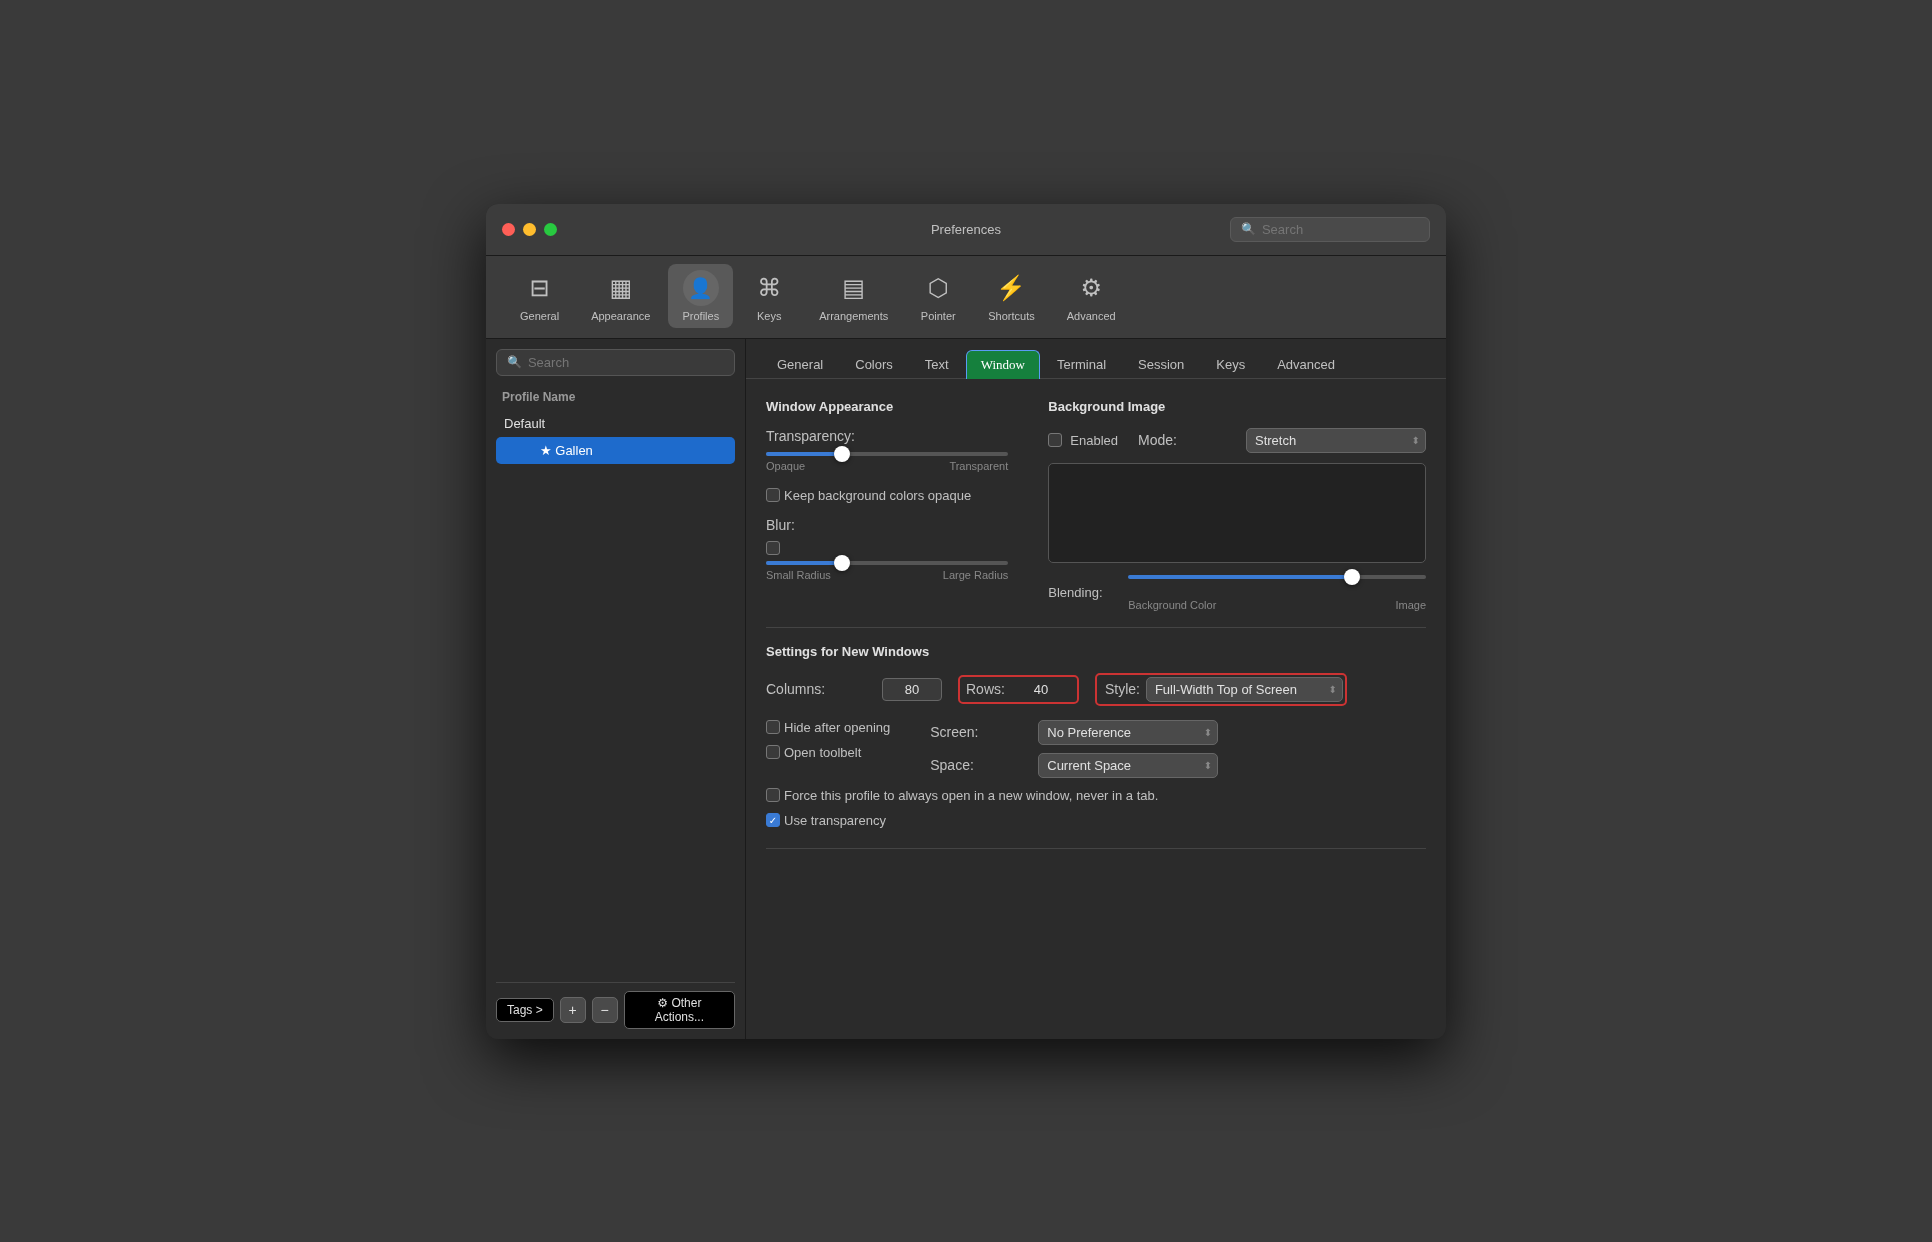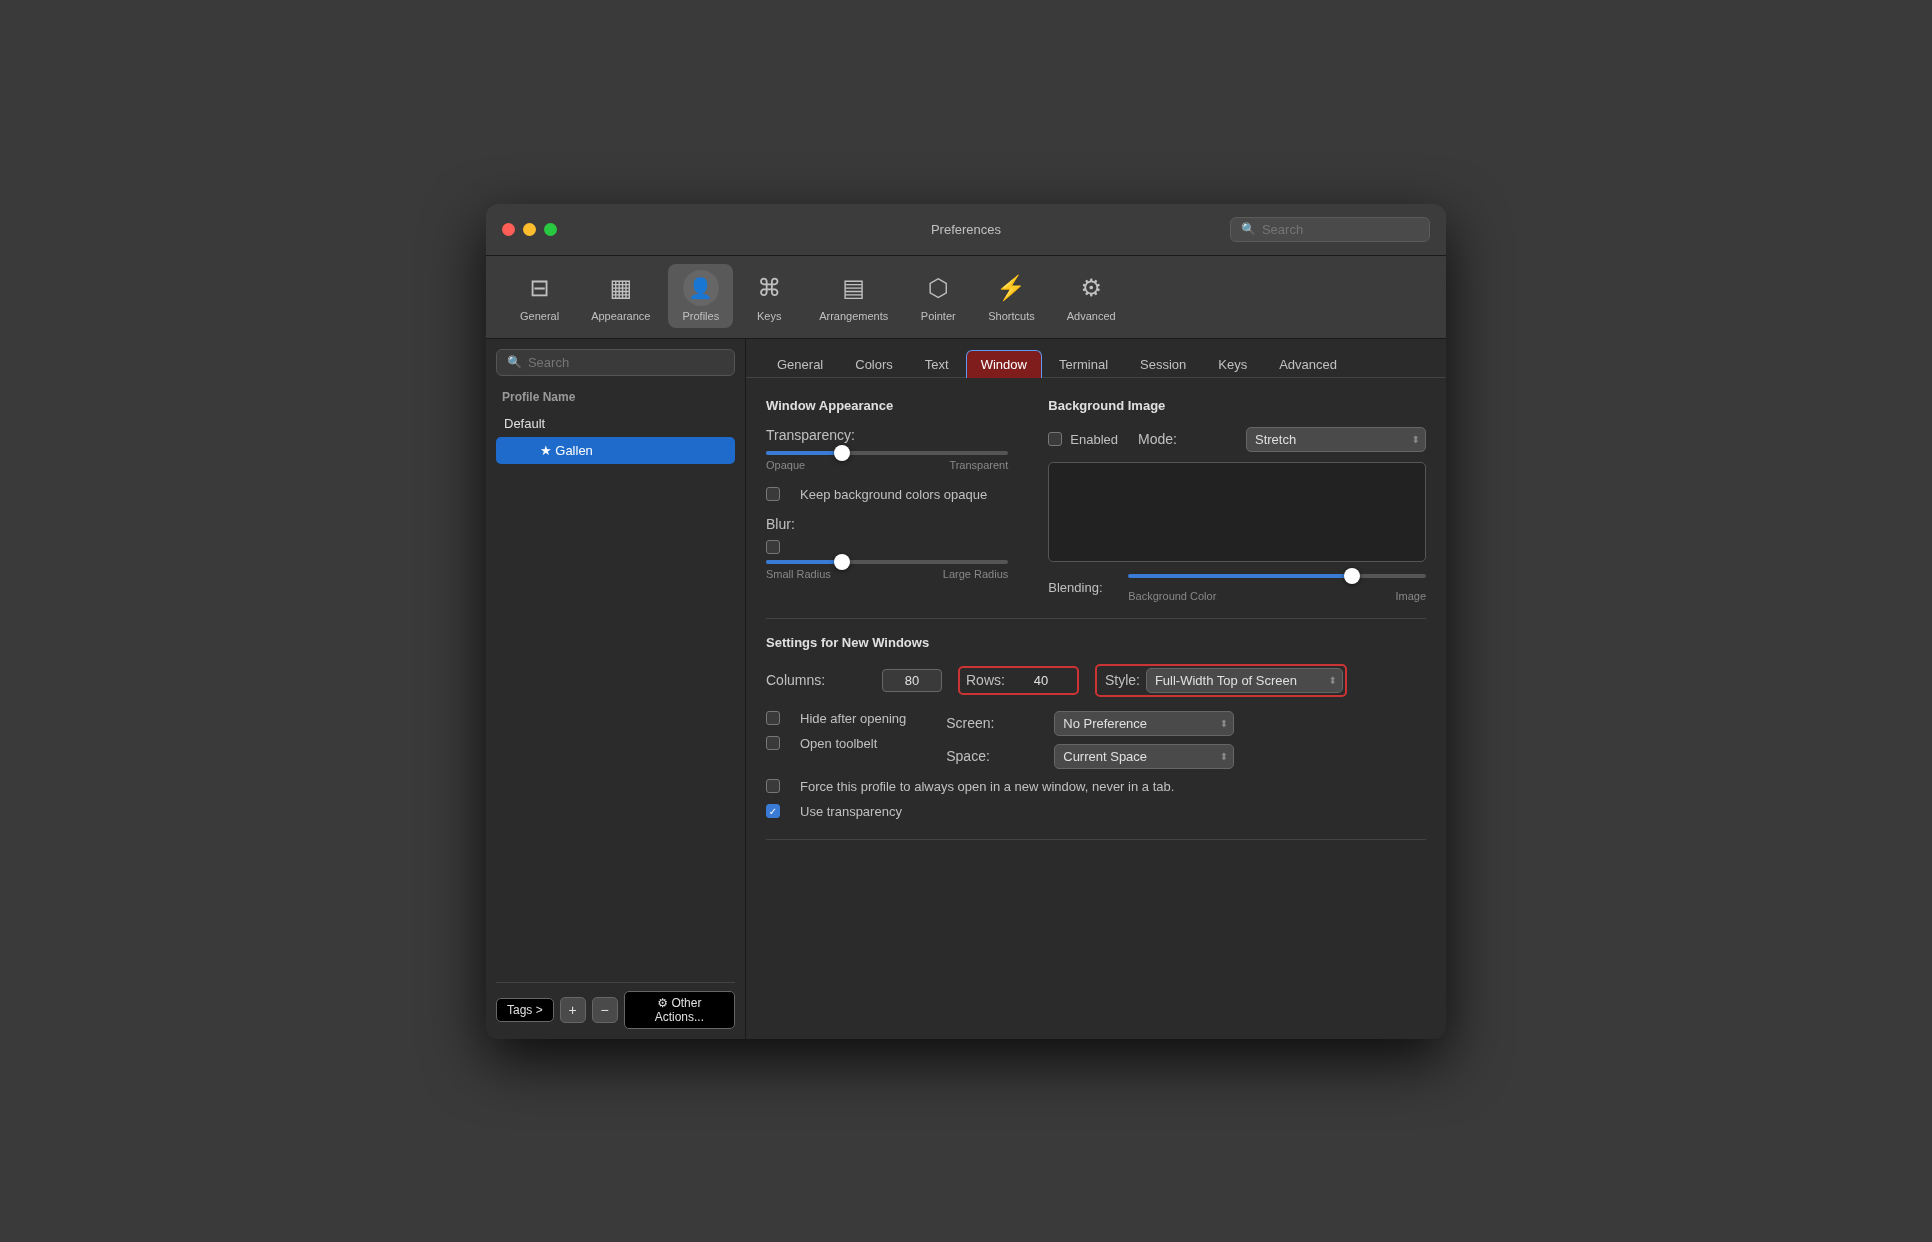--- a/index.html
+++ b/index.html
@@ -228,23 +228,24 @@
       border-radius: 6px 6px 0 0;
       cursor: pointer;
       color: #c0c0c0;
       font-size: 13px;
       border: 1px solid transparent;
       border-bottom: none;
       position: relative;
       bottom: -1px;
     }
     .subtab.active {
-      background: #7f1d1d;
+      background: #15803d;
       color: white;
       border-color: #5a9bf5;
+      font-family: Liberation Serif, serif;
     }
     
     .settings-panel {
       flex: 1;
       overflow-y: auto;
       padding: 20px;
     }
     .settings-section {
       margin-bottom: 20px;
     }
@@ -300,21 +301,21 @@
     .slider-labels {
       display: flex;
       justify-content: space-between;
       font-size: 11px;
       color: #888;
       margin-top: 2px;
     }
     .checkbox-row {
       display: flex;
       align-items: center;
-      gap: 20px;
+      gap: 4px;
       margin-bottom: 10px;
     }
     .checkbox-box {
       width: 14px;
       height: 14px;
       border: 1px solid #777;
       border-radius: 3px;
       background: #3a3a3a;
       display: flex;
       align-items: center;
@@ -416,21 +417,21 @@
       height: 16px;
       background: #fff;
       border-radius: 50%;
       box-shadow: 0 1px 4px rgba(0,0,0,0.5);
     }
     .blending-labels {
       display: flex;
       justify-content: space-between;
       font-size: 11px;
       color: #888;
-      margin-top: 12px;
+      margin-top: 20px;
     }
     
     .rows-highlight {
       border: 2px solid #cc3333;
       border-radius: 5px;
       padding: 2px 6px;
       display: inline-flex;
       align-items: center;
       gap: 6px;
     }

